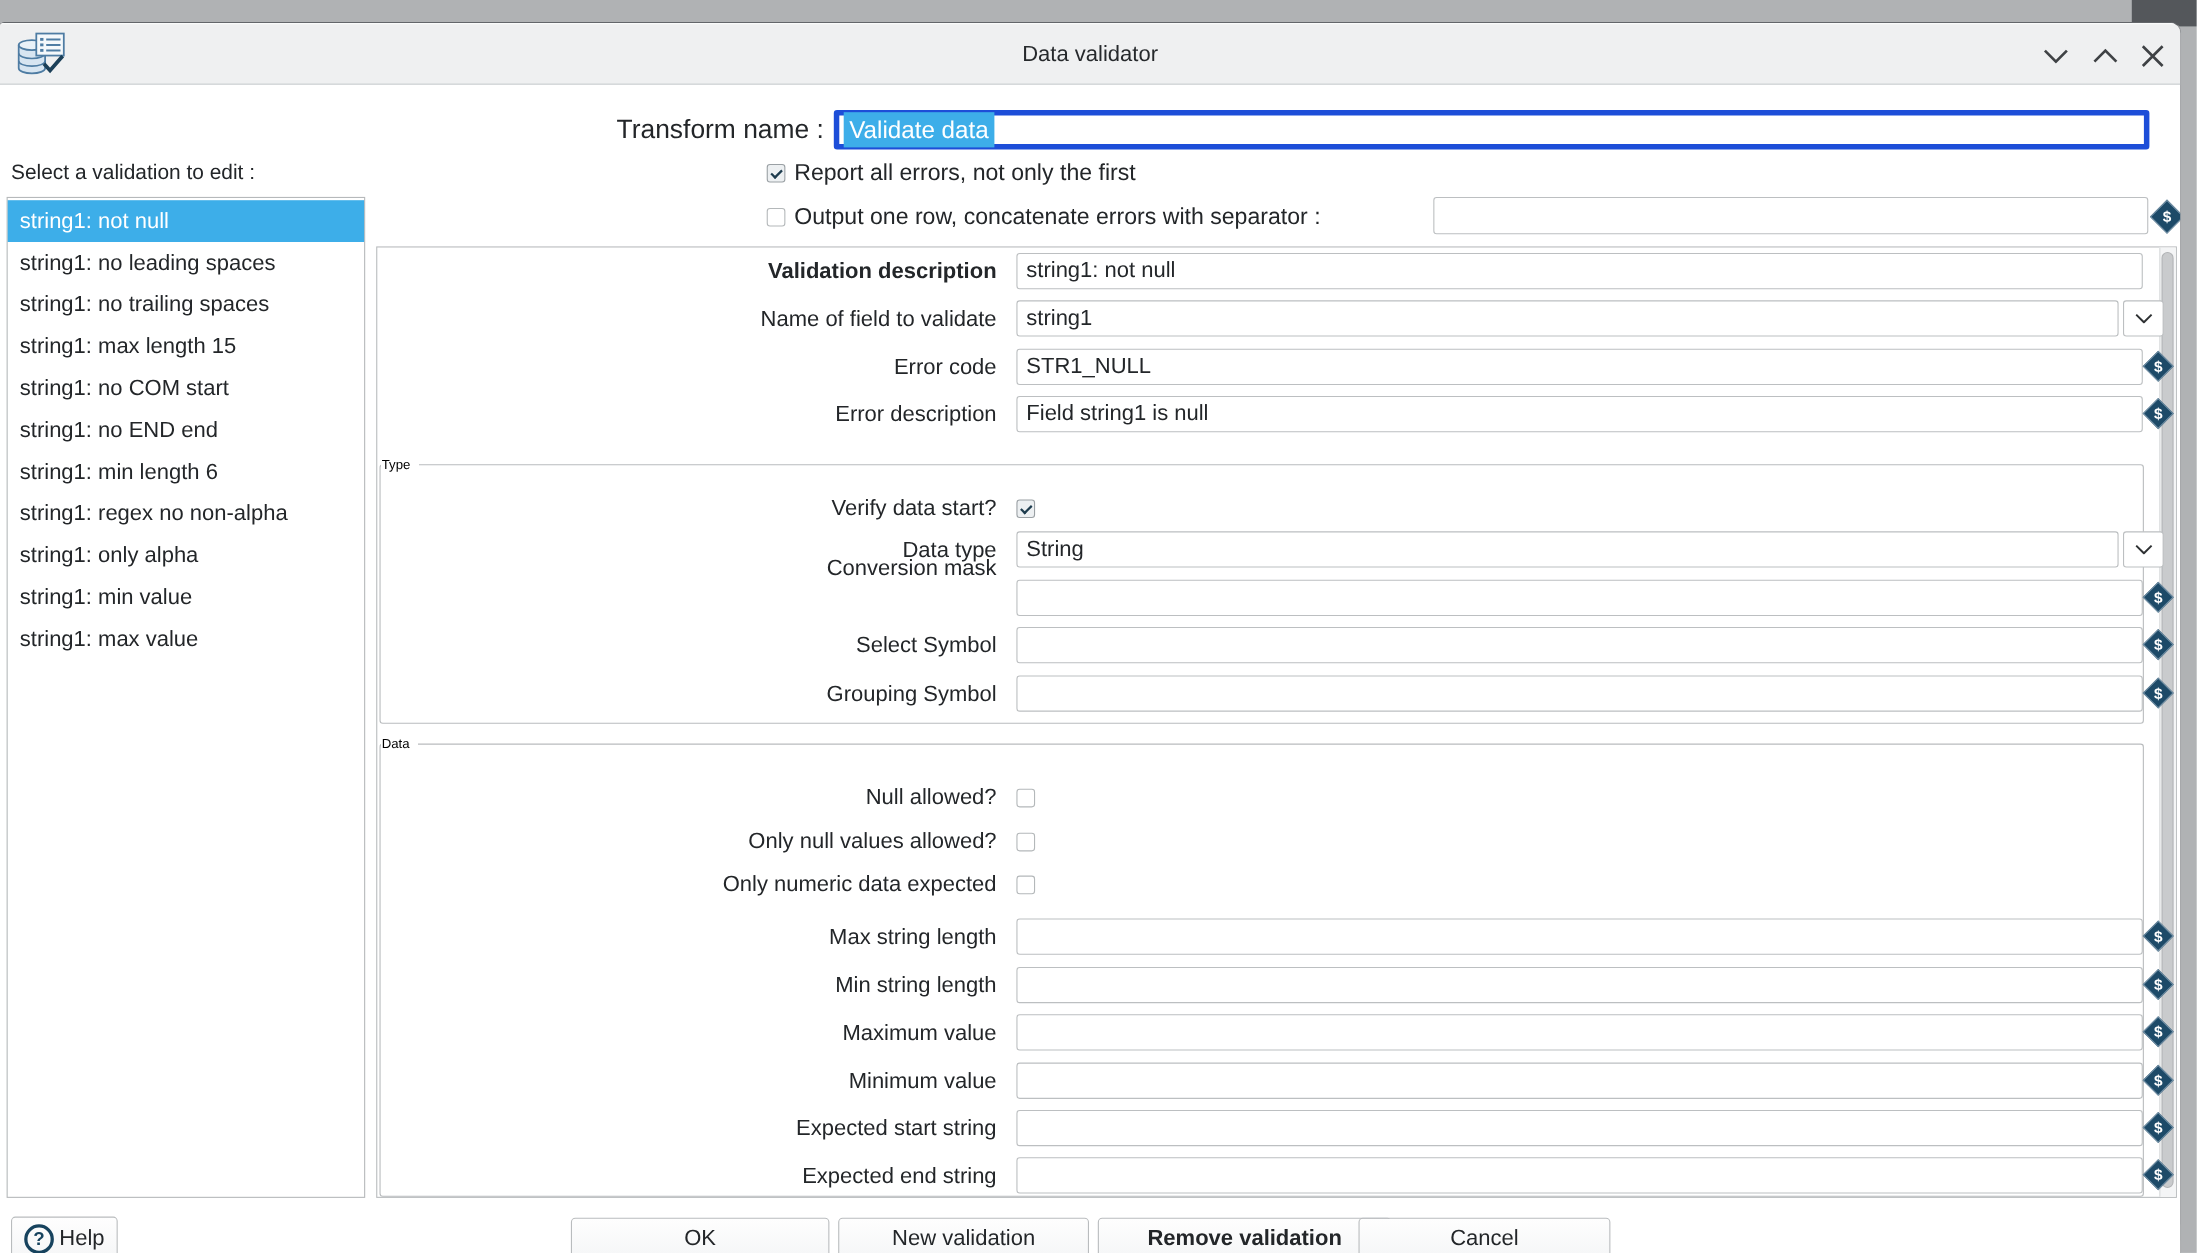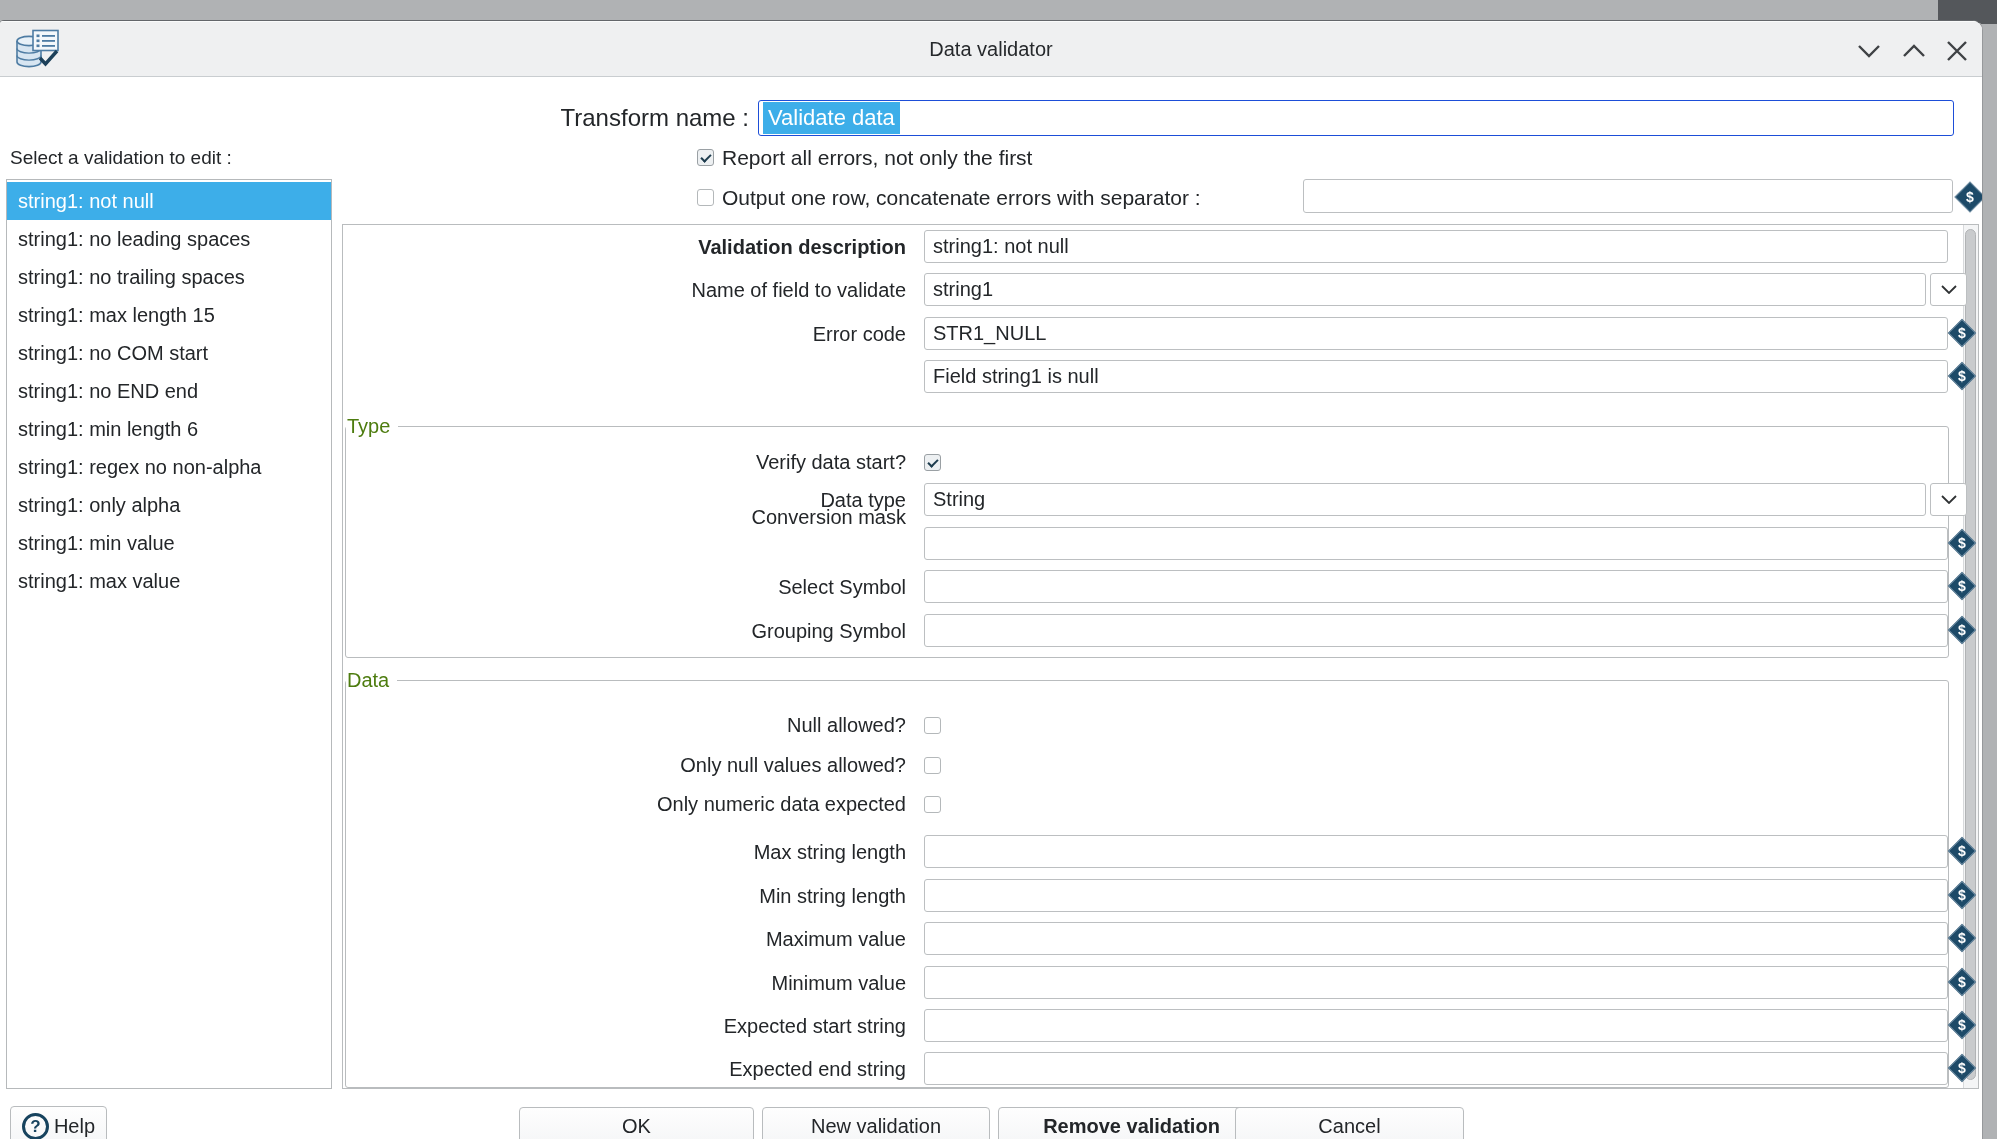--- a/index.html
+++ b/index.html
@@ -34,40 +34,40 @@
   .lbl { position:absolute; font-size:20px; line-height:25px; white-space:nowrap; }
   .flabel { position:absolute; left:500px; width:406px; text-align:right; font-size:20px; line-height:25px; white-space:nowrap; }
 
   .tinput {
     position:absolute; height:33px; background:#fff;
     border:1px solid #bcbfc1; border-radius:3px;
     font-family:inherit; font-size:20px; color:#232629; padding:0 8px; outline:none;
   }
   .tn-input {
     position:absolute; left:758px; top:79px; width:1196px; height:36px;
-    border:1px solid #1d4ed8; border-radius:3px; background:#fff;
+    border:5px solid #1d4ed8; border-radius:3px; background:#fff;
     font-size:22px; display:flex; align-items:center; padding-left:4px;
   }
   .tn-input .sel { background:#3daee9; color:#ffffff; padding:3px 5px; }
 
   .cbx { position:absolute; width:17px; height:17px; background:#fff; border:1px solid #b4b8ba; border-radius:3px; }
   .cbx.checked { background:#edf0f2; border-color:#9aa0a4; }
   .cbx.checked::after {
     content:""; position:absolute; left:3px; top:4px; width:8px; height:4px;
     border-left:2px solid #1e3c4e; border-bottom:2px solid #1e3c4e; transform:rotate(-45deg);
   }
 
   .listbox { position:absolute; left:6px; top:158px; width:326px; height:910px; background:#fff; border:1px solid #b6b9bb; padding-top:2px; }
   .vitem { height:38px; line-height:38px; font-size:20px; padding-left:11px; white-space:nowrap; overflow:hidden; }
   .vitem.selected { background:#3daee9; color:#ffffff; }
 
   .form-box { position:absolute; left:342px; top:203px; width:1637px; height:865px; border:1px solid #b9bcbe; background:#fff; }
 
   fieldset.grp { position:absolute; left:345px; width:1604px; border:1px solid #b9bcbe; border-radius:3px; background:transparent; }
-  fieldset.grp legend { margin-left:0; padding:0 8px 0 1px; font-size:20px; color:#4d7c0f; }
+  fieldset.grp legend { margin-left:0; padding:0 8px 0 1px; font-size:12px; color:#000000; }
   .grp-type { top:394px; height:243px; }
   .grp-data { top:648px; height:419px; }
 
   .combo {
     position:absolute; width:37px; height:33px; background:#fff;
     border:1px solid #bcbfc1; border-radius:3px;
     display:flex; align-items:center; justify-content:center; z-index:4; cursor:pointer;
   }
   .dollar { position:absolute; width:26px; height:26px; z-index:6; cursor:pointer; }
   .dollar i { position:absolute; inset:3px; background:#1d4a68; border:1px solid #7390a5; transform:rotate(45deg); }
@@ -172,20 +172,21 @@
       </svg>
   </span>
 
   <div class="flabel" style="top:301px;">Error code</div>
   <input class="tinput" style="left: 924px; top: 296px; width: 1024px;" value="STR1_NULL">
   <span class="dollar" style="left:1949px; top:299px;">
       <i></i>
       <b>$</b>
     </span>
 
+  <div class="flabel" style="top:344px;">Error description</div>
   <input class="tinput" style="left: 924px; top: 339px; width: 1024px;" value="Field string1 is null">
   <span class="dollar" style="left:1949px; top:342px;">
       <i></i>
       <b>$</b>
     </span>
 
   <fieldset class="grp grp-type">
     <legend>Type</legend>
   </fieldset>
 

